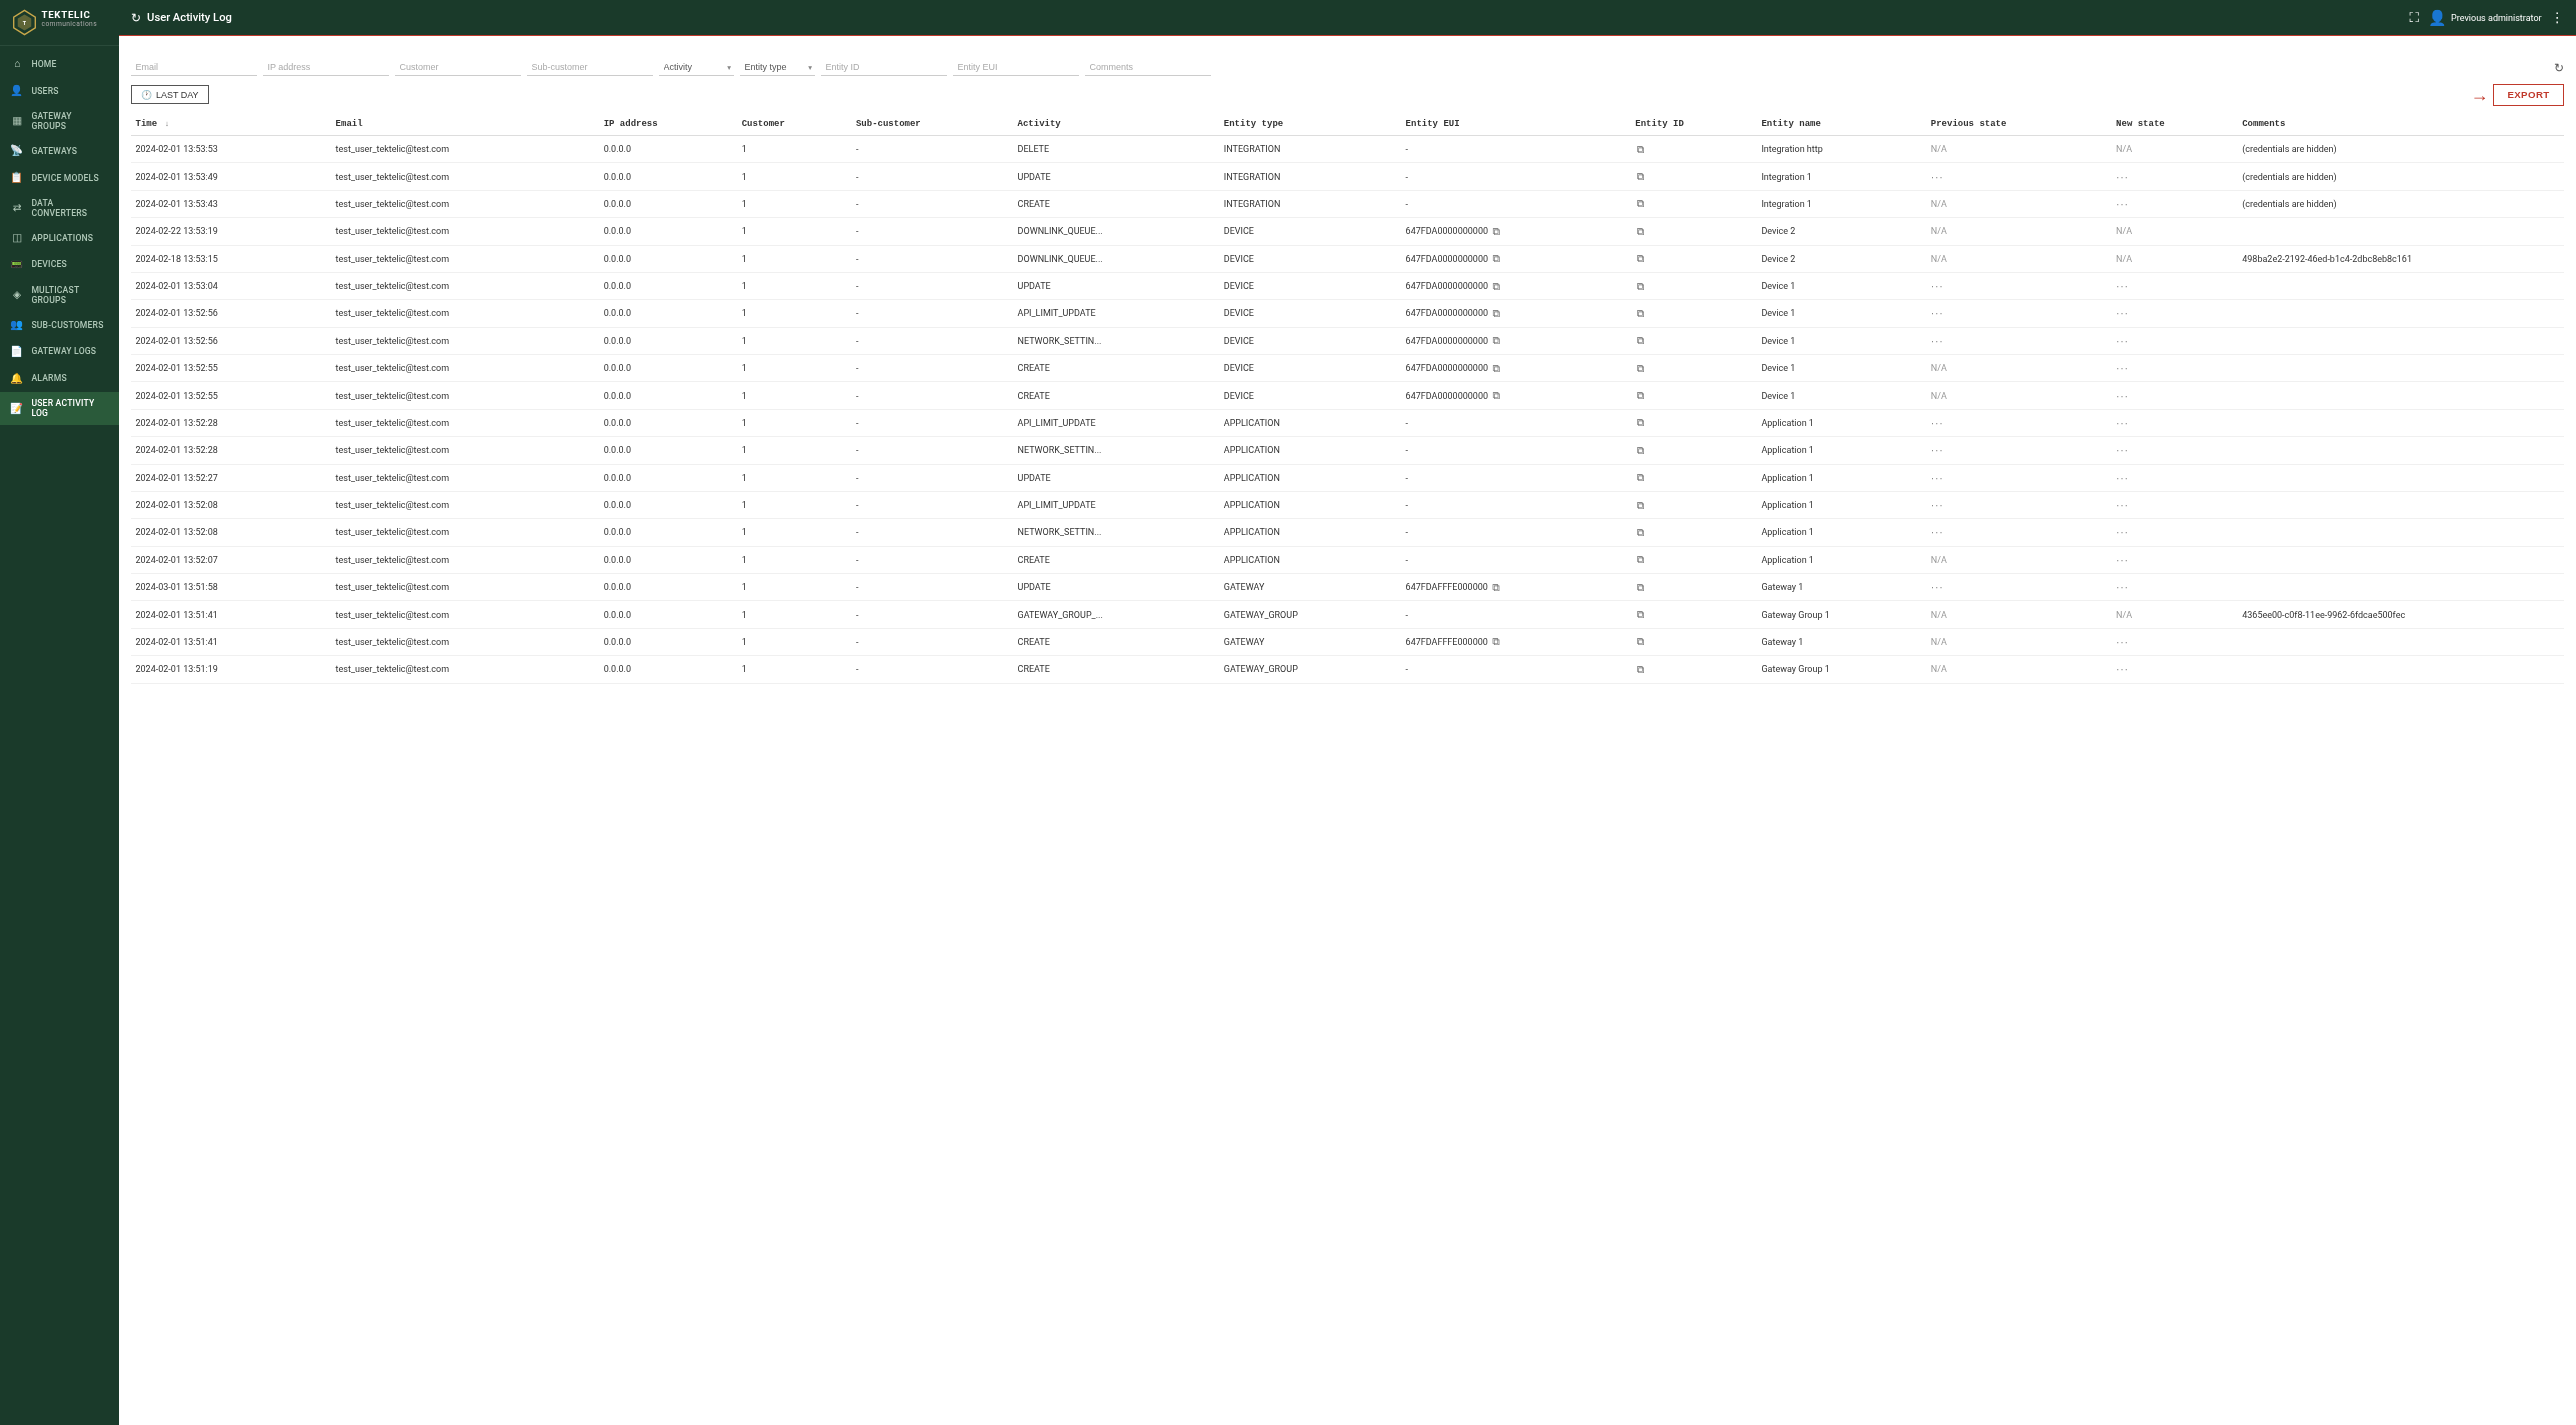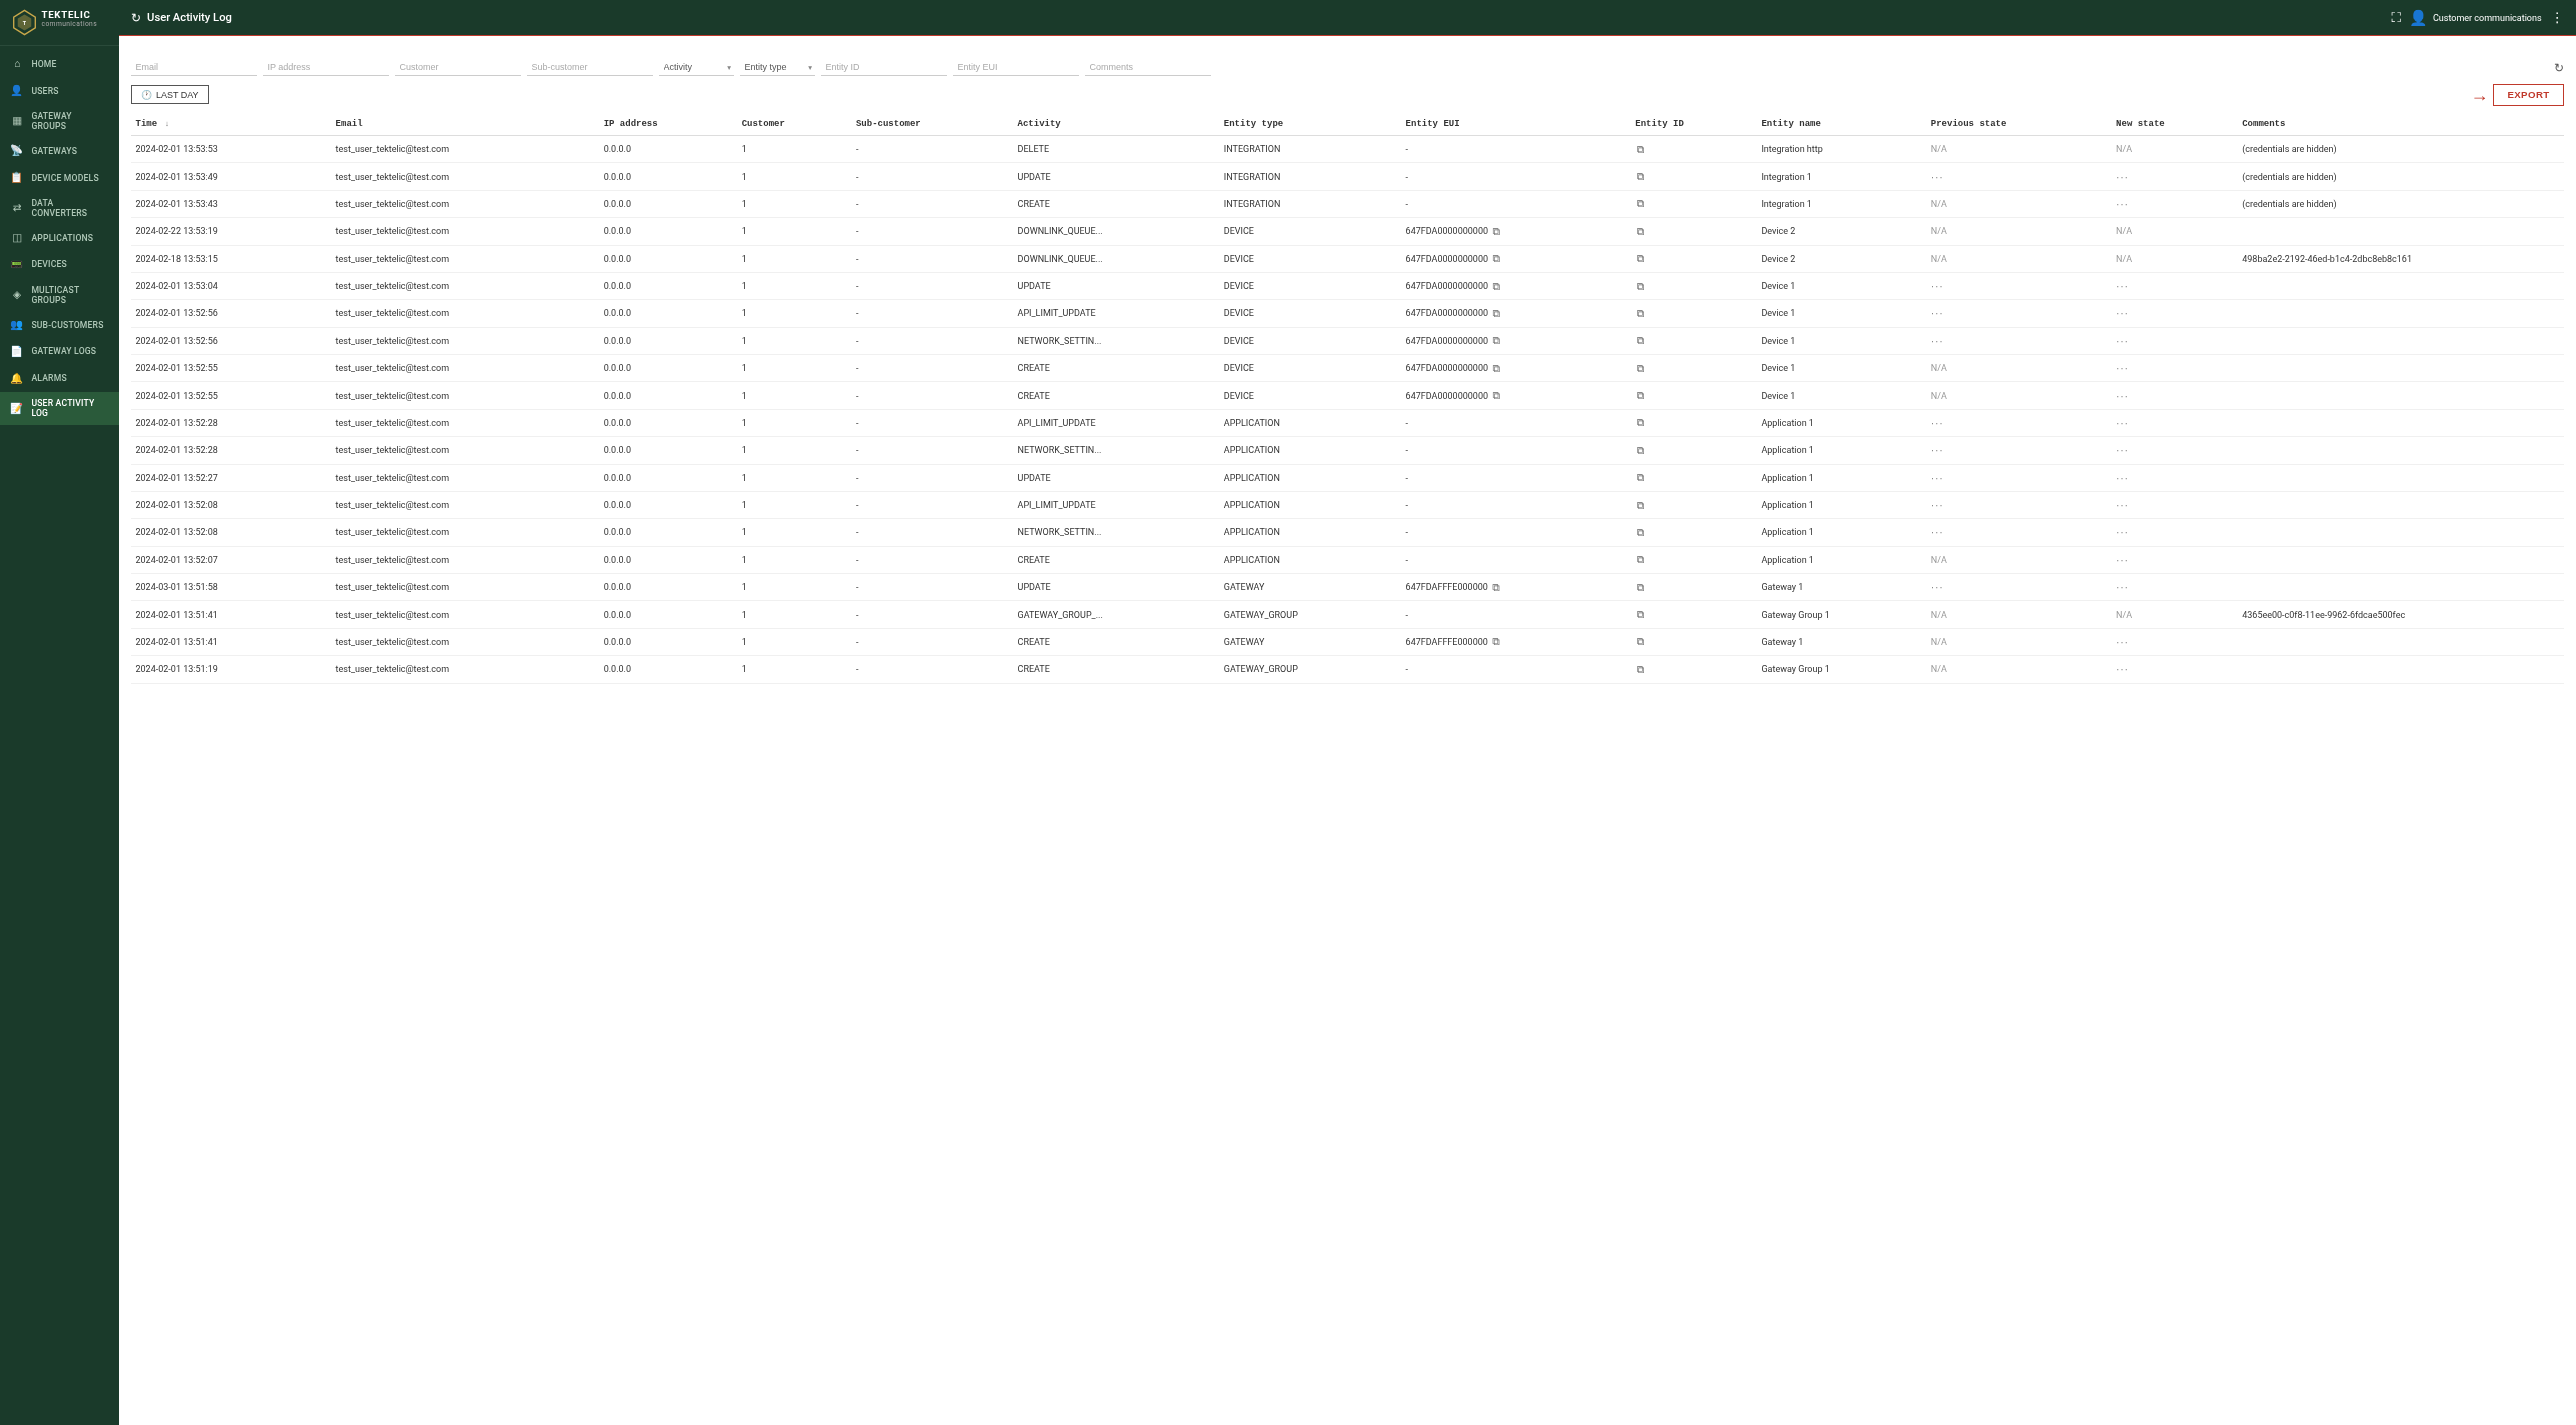--- a/index.html
+++ b/index.html
@@ -226,21 +226,21 @@
 
 <div class="main">
 
   <div class="topbar">
     <span class="topbar-icon">↻</span>
     <span class="topbar-title">User Activity Log</span>
     <div class="topbar-actions">
       <span class="topbar-expand-icon">⛶</span>
       <div class="topbar-user">
         <span class="topbar-user-icon">👤</span>
-        <span>Customer communications</span>
+        <span>Previous administrator</span>
       </div>
       <span class="topbar-dots-icon">⋮</span>
     </div>
   </div>
 
   <div class="content">
 
     <div class="filter-bar">
       <input class="filter-input" type="text" placeholder="Email" style="">
       <input class="filter-input" type="text" placeholder="IP address" style="">

